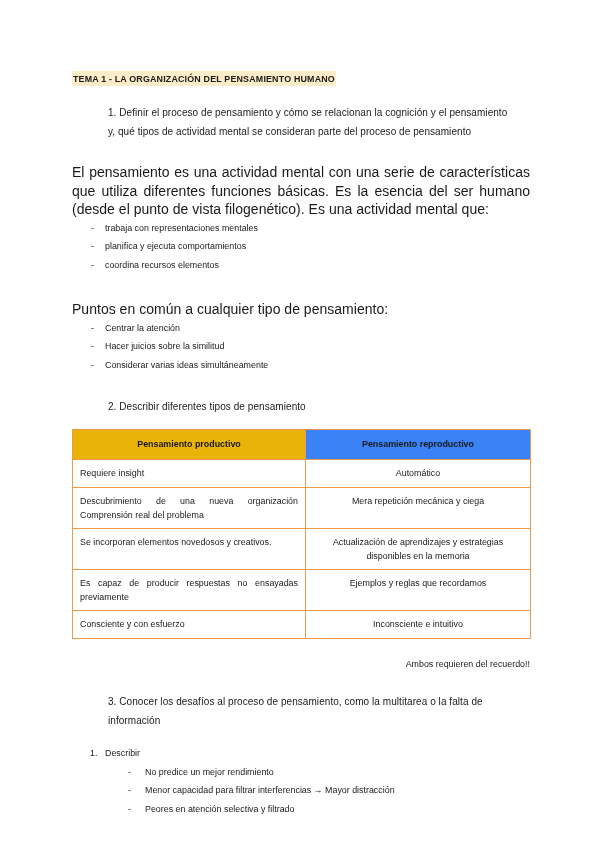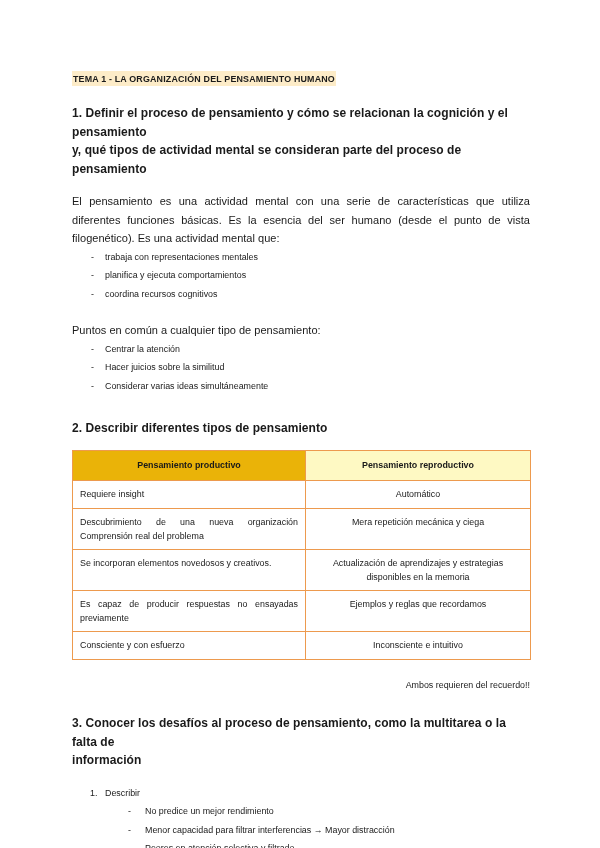--- a/index.html
+++ b/index.html
@@ -42,34 +42,36 @@
     letter-spacing: 0.18px;
     background: #fdecc8;
     box-decoration-break: clone;
     -webkit-box-decoration-break: clone;
     padding: 2.5px 1px 3px 1px;
     color: #1a1a1a;
   }
 
   
   .q-heading {
-    font-size: 12px;
-    font-weight: bold;
+    font-size: 10px;
+    font-weight: normal;
     line-height: 18.5px;
     color: #1a1a1a;
     letter-spacing: 0.06px;
+    margin-left: 36px;
   }
 
   
   .para {
-    font-size: 11px;
+    font-size: 14px;
     line-height: 18.5px;
     text-align: justify;
     color: #1a1a1a;
     letter-spacing: 0.02px;
+    margin-top: 8px;
   }
   .para-left {
     text-align: left;
   }
 
   
   .dash-list {
     margin: 0;
     padding: 0;
     list-style: none;
@@ -141,21 +143,21 @@
   }
   .cmp-table col.c1 { width: 233px; }
   .cmp-table col.c2 { width: 225px; }
   .cmp-table th {
     text-align: center;
     font-weight: bold;
     padding: 8px 6px 8px 6px;
     line-height: 13px;
   }
   .cmp-table th.h-left  { background: #eab308; }
-  .cmp-table th.h-right { background: #fef9c3; margin-left: 18px; }
+  .cmp-table th.h-right { background: #3b82f6; margin-left: 18px; }
   .cmp-table td.left-cell  { text-align: justify; }
   .cmp-table td.right-cell { text-align: center; }
   .cmp-table tr.r-short td { height: 15px; }
 
   
   .note-line {
     font-size: 8.9px;
     line-height: 18.5px;
     text-align: right;
     color: #1a1a1a;
@@ -181,21 +183,21 @@
     <div class="q-heading">1. Definir el proceso de pensamiento y cómo se relacionan la cognición y el pensamiento</div>
     <div class="q-heading">y, qué tipos de actividad mental se consideran parte del proceso de pensamiento</div>
 
     <div class="sp-14"></div>
 
     <div class="para">El pensamiento es una actividad mental con una serie de características que utiliza diferentes funciones básicas. Es la esencia del ser humano (desde el punto de vista filogenético). Es una actividad mental que:</div>
 
     <ul class="dash-list">
       <li><span class="dash">-</span><span>trabaja con representaciones mentales</span></li>
       <li><span class="dash">-</span><span>planifica y ejecuta comportamientos</span></li>
-      <li><span class="dash">-</span><span>coordina recursos cognitivos</span></li>
+      <li><span class="dash">-</span><span>coordina recursos elementos</span></li>
     </ul>
 
     <div class="sp-18"></div>
 
     <div class="para para-left">Puntos en común a cualquier tipo de pensamiento:</div>
     <ul class="dash-list">
       <li><span class="dash">-</span><span>Centrar la atención</span></li>
       <li><span class="dash">-</span><span>Hacer juicios sobre la similitud</span></li>
       <li><span class="dash">-</span><span>Considerar varias ideas simultáneamente</span></li>
     </ul>

